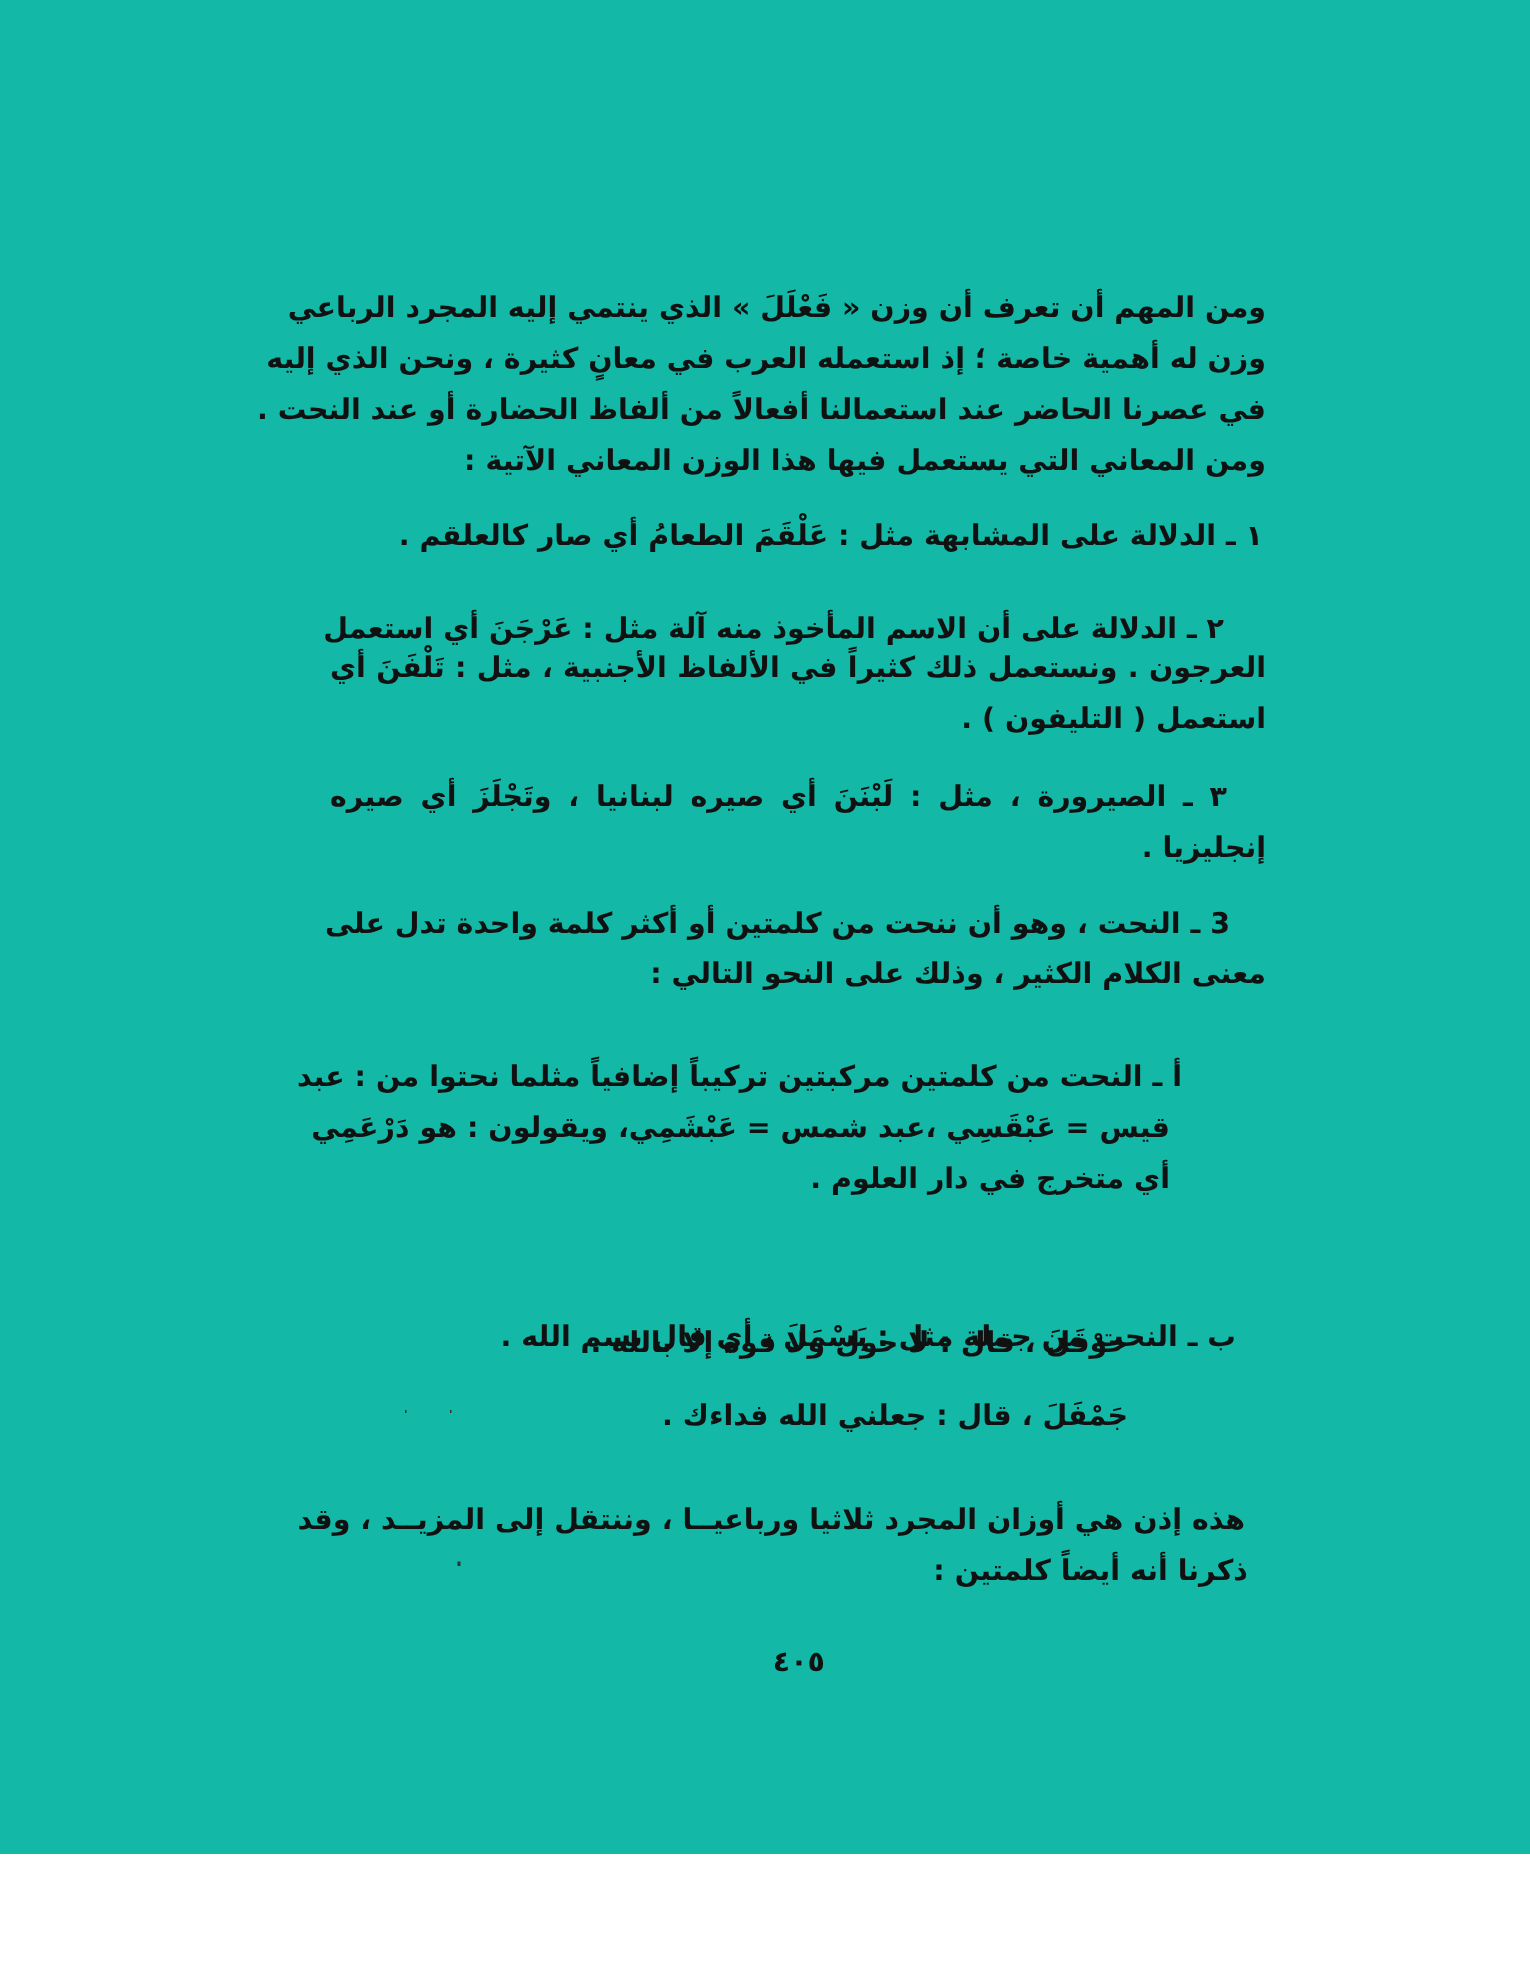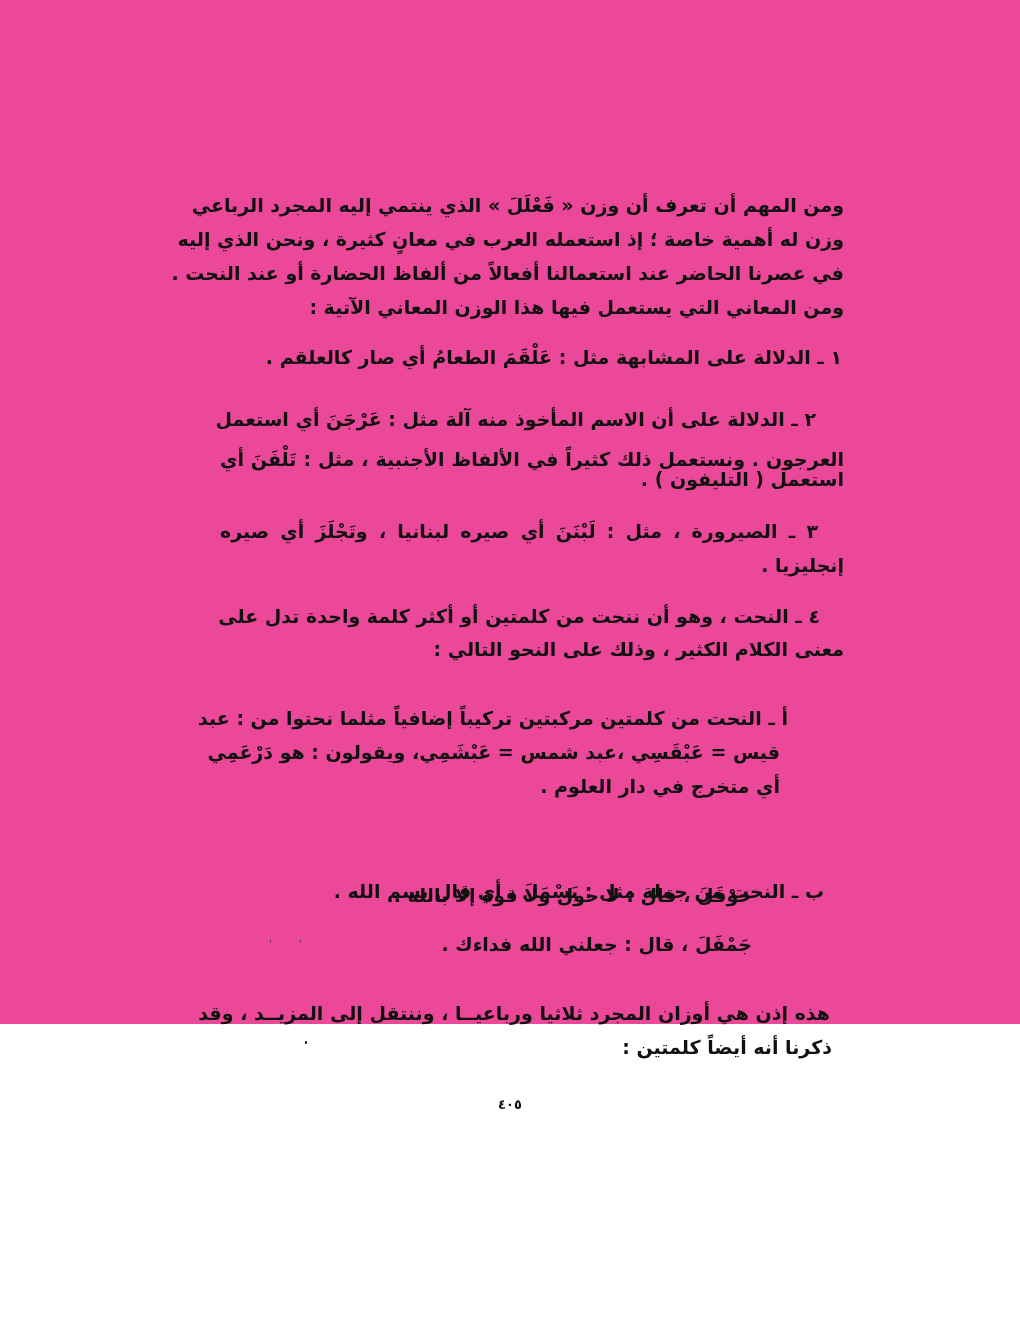--- a/index.html
+++ b/index.html
@@ -11,44 +11,44 @@
       width: 1020px;
       height: 1320px;
       position: relative;
       overflow: hidden;
       font-family: "DejaVu Sans", sans-serif;
       color: #111111;
     }
     .page {
       position: absolute;
       left: 0; top: 0;
-      width: 1020px; height: 1024px;
-      background: #ec4899;
+      width: 1020px; height: 1236px;
+      background: #14b8a6;
     }
     .line {
       position: absolute;
       direction: rtl;
       text-align: right;
       white-space: nowrap;
       font-size: 19px;
       line-height: 30px;
       font-weight: bold;
       color: #111111;
     }
     .justify {
       text-align: justify;
       text-align-last: justify;
     }
     .page-number {
       position: absolute;
       left: 470px;
       top: 1097px;
       width: 80px;
-      text-align: center;
-      font-size: 13px;
+      text-align: right;
+      font-size: 19px;
       font-weight: bold;
       direction: rtl;
     }
     .speck {
       position: absolute;
       width: 2px; height: 3px;
       background: #333;
     }
   </style>
 </head>
@@ -57,27 +57,27 @@
 <div class="page">
 
   <div class="line justify" style="left:222px; top:190px; width:622px;">ومن المهم أن تعرف أن وزن « فَعْلَلَ » الذي ينتمي إليه المجرد الرباعي</div>
   <div class="line justify" style="left:218px; top:224px; width:626px;">وزن له أهمية خاصة ؛ إذ استعمله العرب في معانٍ كثيرة ، ونحن الذي إليه</div>
   <div class="line justify" style="left:226px; top:258px; width:618px;">في عصرنا الحاضر عند استعمالنا أفعالاً من ألفاظ الحضارة أو عند النحت .</div>
   <div class="line" style="right:176px; top:292px;text-align:center;">ومن المعاني التي يستعمل فيها هذا الوزن المعاني الآتية :</div>
 
   <div class="line" style="right:178px; top:342px;">١ ـ الدلالة على المشابهة مثل : عَلْقَمَ الطعامُ أي صار كالعلقم .</div>
 
   <div class="line justify" style="left:220px; top:404px; width:596px;">٢ ـ الدلالة على أن الاسم المأخوذ منه آلة مثل : عَرْجَنَ أي استعمل</div>
-  <div class="line justify" style="left:220px; top:430px; width:624px;margin-top:14px;">العرجون . ونستعمل ذلك كثيراً في الألفاظ الأجنبية ، مثل : تَلْفَنَ أي</div>
+  <div class="line justify" style="left:220px; top:430px; width:624px;">العرجون . ونستعمل ذلك كثيراً في الألفاظ الأجنبية ، مثل : تَلْفَنَ أي</div>
   <div class="line" style="right:176px; top:464px;">استعمل ( التليفون ) .</div>
 
   <div class="line justify" style="left:220px; top:516px; width:598px;">٣ ـ الصيرورة ، مثل : لَبْنَنَ أي صيره لبنانيا ، وتَجْلَزَ أي صيره</div>
   <div class="line" style="right:176px; top:550px;">إنجليزيا .</div>
 
-  <div class="line justify" style="left:220px; top:601px; width:600px;">٤ ـ النحت ، وهو أن ننحت من كلمتين أو أكثر كلمة واحدة تدل على</div>
+  <div class="line justify" style="left:220px; top:601px; width:600px;">3 ـ النحت ، وهو أن ننحت من كلمتين أو أكثر كلمة واحدة تدل على</div>
   <div class="line" style="right:176px; top:634px;">معنى الكلام الكثير ، وذلك على النحو التالي :</div>
 
   <div class="line justify" style="left:220px; top:703px; width:568px;">أ ـ النحت من كلمتين مركبتين تركيباً إضافياً مثلما نحتوا من : عبد</div>
   <div class="line justify" style="left:220px; top:737px; width:560px;">قيس = عَبْقَسِي ،عبد شمس = عَبْشَمِي، ويقولون : هو دَرْعَمِي</div>
   <div class="line" style="right:240px; top:771px;">أي متخرج في دار العلوم .</div>
 
   <div class="line" style="right:196px; top:846px;margin-top:30px;">ب ـ النحت من جملة مثل : بَسْمَلَ ، أي قال بسم الله .</div>
   <div class="line" style="right:268px; top:880px;">حوْقَلَ ، قال : لا حول ولا قوة إلا بالله .</div>
   <div class="line" style="right:268px; top:929px;">جَمْفَلَ ، قال : جعلني الله فداءك .</div>
 

